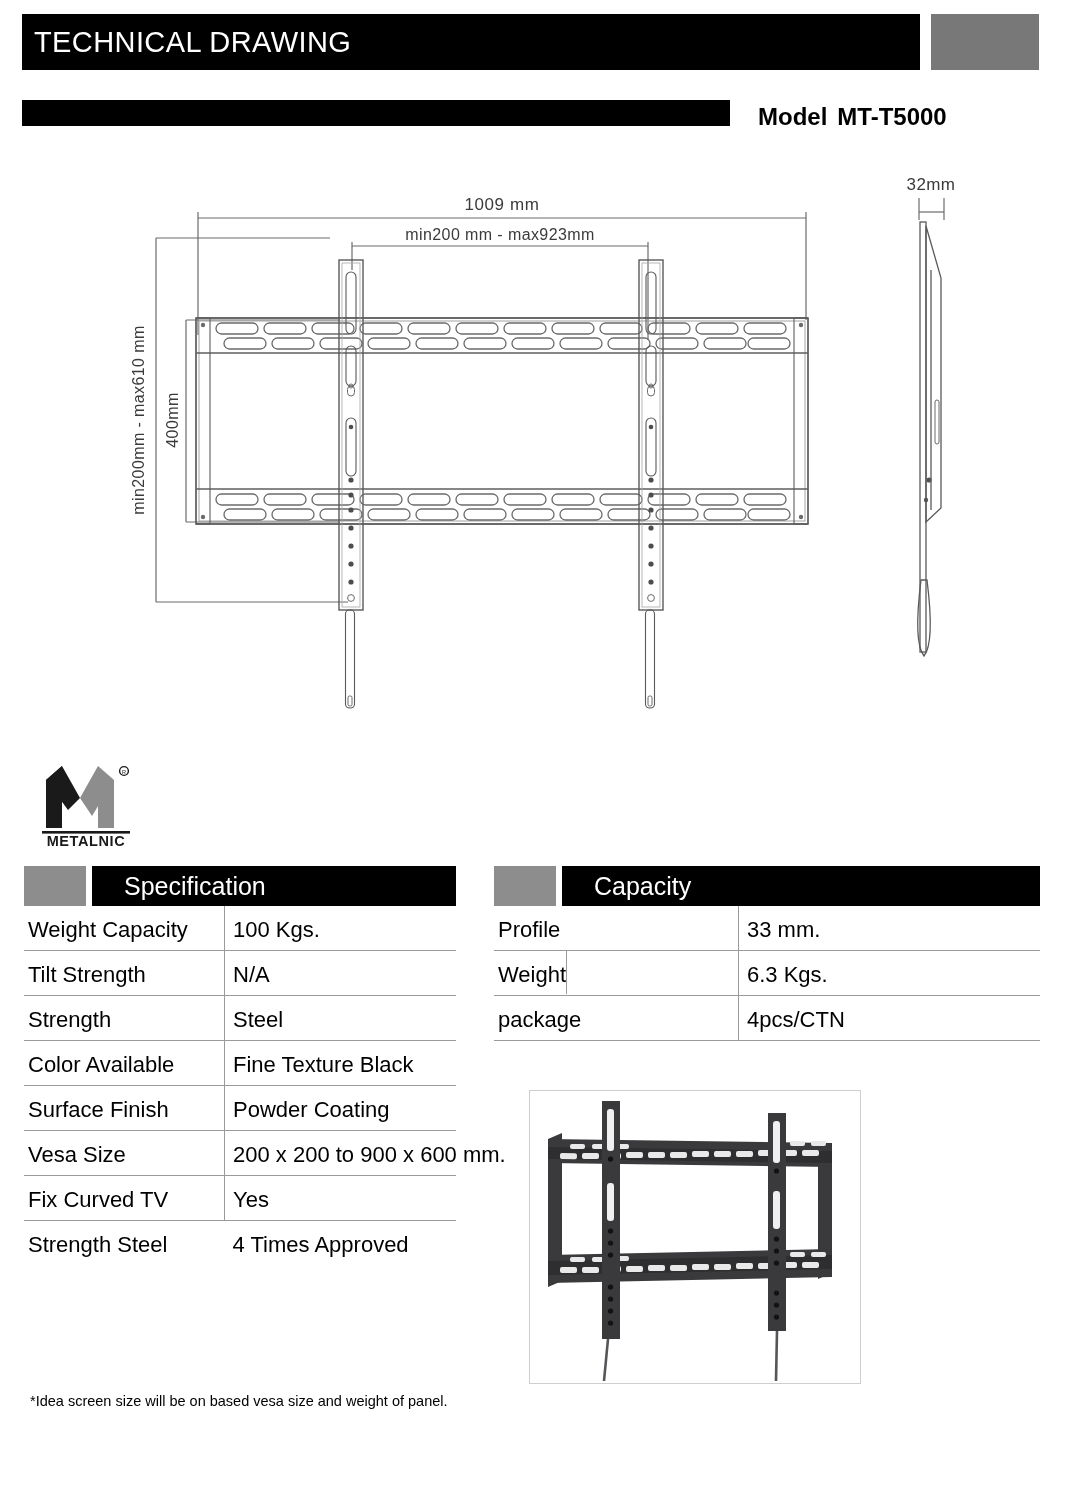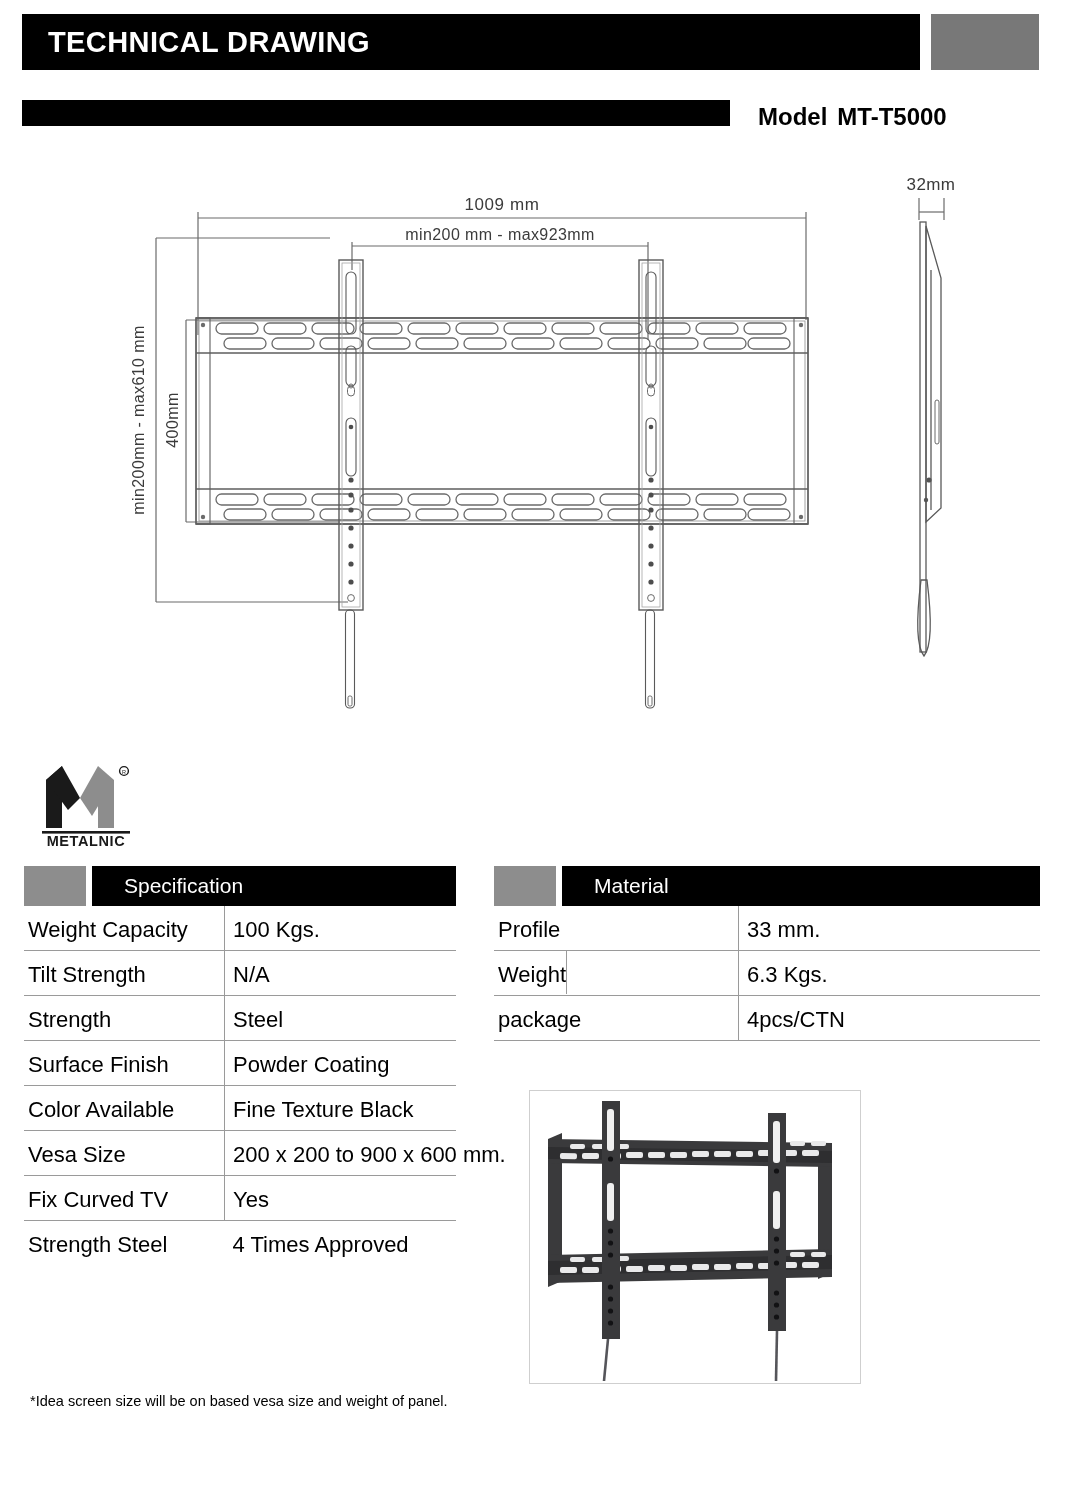--- a/index.html
+++ b/index.html
@@ -8,22 +8,22 @@
     font-family:"Liberation Sans","DejaVu Sans",sans-serif;
     color:#000;
   }
   .abs{position:absolute;}
 
   
   #title-bar{
     left:22px;top:14px;width:898px;height:56px;background:#000;
   }
   #title-bar span{
-    position:absolute;left:26px;top:50%;transform:translateY(-50%);
-    color:#fff;font-size:29px;letter-spacing:.4px;white-space:nowrap;font-weight:bold;
+    position:absolute;left:12px;top:50%;transform:translateY(-50%);
+    color:#fff;font-size:29px;letter-spacing:.4px;white-space:nowrap;
   }
   #title-accent{left:931px;top:14px;width:108px;height:56px;background:#787878;}
   #subtitle-bar{left:22px;top:100px;width:708px;height:26px;background:#000;}
   #model-label{
     left:758px;top:103px;font-size:24px;font-weight:bold;white-space:nowrap;
   }
   #model-label .mspace{display:inline-block;width:10px;}
 
   
   #drawing{left:0;top:150px;width:1080px;height:600px;}
@@ -31,21 +31,21 @@
 
   
   #logo{left:36px;top:758px;width:130px;height:90px;}
   #logo svg{display:block;}
 
   
   .tbl-head{height:40px;}
   .tbl-head .swatch{position:absolute;left:0;top:0;width:62px;height:40px;background:#8d8d8d;}
   .tbl-head .bar{position:absolute;top:0;height:40px;background:#000;}
   .tbl-head .ttl{position:absolute;top:50%;transform:translateY(-50%);
-                 color:#fff;font-size:21px;white-space:nowrap;}
+                 color:#fff;font-size:25px;white-space:nowrap;}
 
   
   #spec-block{left:24px;top:866px;width:432px;}
   #spec-block .bar{left:68px;width:364px;}
   #spec-block .ttl{left:100px;}
 
   
   #dim-block{left:494px;top:866px;width:546px;}
   #dim-block .bar{left:68px;width:478px;}
   #dim-block .ttl{left:100px;}
@@ -313,26 +313,26 @@
         </tr>
         <tr>
           <td class="k">Tilt Strength</td>
           <td class="v"><span>N/A</span></td>
         </tr>
         <tr>
           <td class="k">Strength</td>
           <td class="v"><span>Steel</span></td>
         </tr>
         <tr>
+          <td class="k">Color Available</td>
+          <td class="v"><span>Fine Texture Black</span></td>
+        </tr>
+        <tr>
           <td class="k">Surface Finish</td>
           <td class="v"><span>Powder Coating</span></td>
-        </tr>
-        <tr>
-          <td class="k">Color Available</td>
-          <td class="v"><span>Fine Texture Black</span></td>
         </tr>
         <tr>
           <td class="k">Vesa Size</td>
           <td class="v"><span>200 x 200 to 900 x 600 mm.</span></td>
         </tr>
         <tr>
           <td class="k">Fix Curved TV</td>
           <td class="v"><span>Yes</span></td>
         </tr>
         <tr class="no-rule">
@@ -340,21 +340,21 @@
           <td class="v"><span>4 Times Approved</span></td>
         </tr>
       </tbody>
   </table>
 </div>
 
 <div class="abs" id="dim-block">
   <div class="tbl-head" style="position:relative">
     <div class="swatch"></div>
     <div class="bar"></div>
-    <div class="ttl">Material</div>
+    <div class="ttl">Capacity</div>
   </div>
   <table class="spec" id="dim-table">
     <tbody>
         <tr>
           <td class="k">Profile</td>
           <td class="v"><span>33 mm.</span></td>
         </tr>
         <tr>
           <td class="k">Weight</td>
           <td class="v"><span>6.3 Kgs.</span></td>

